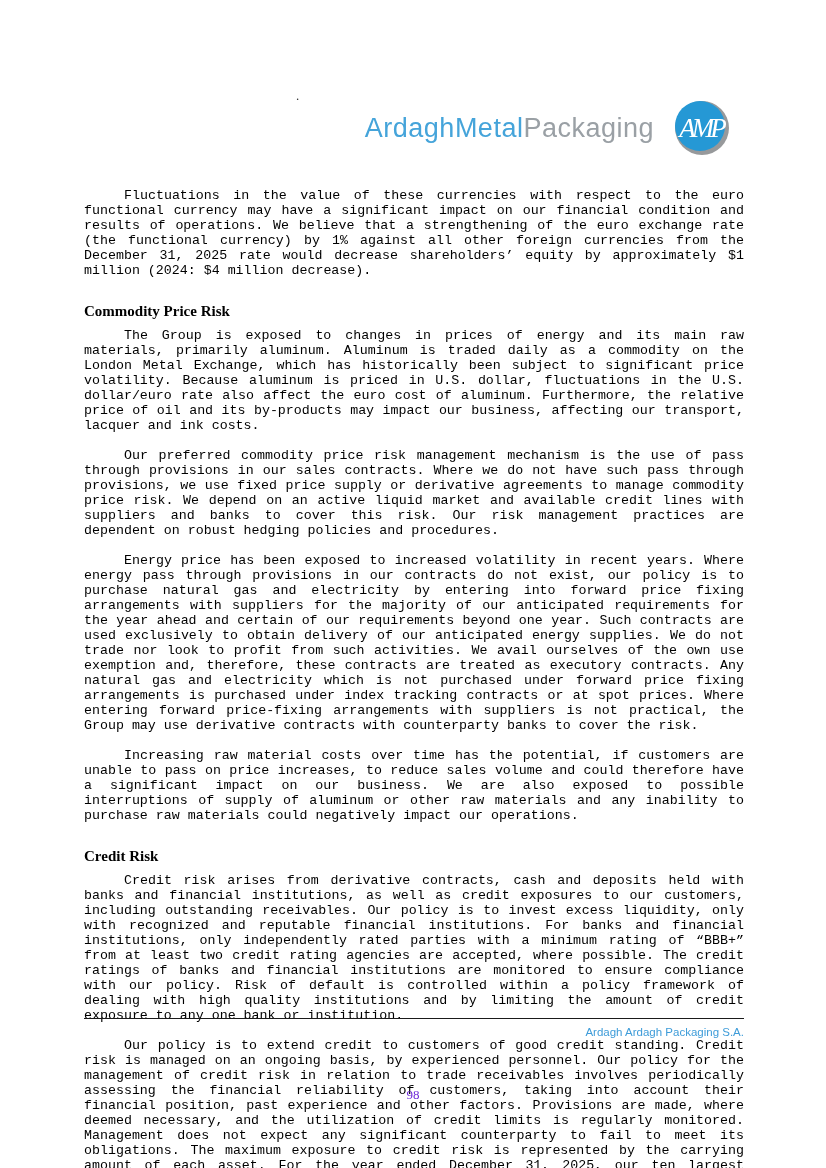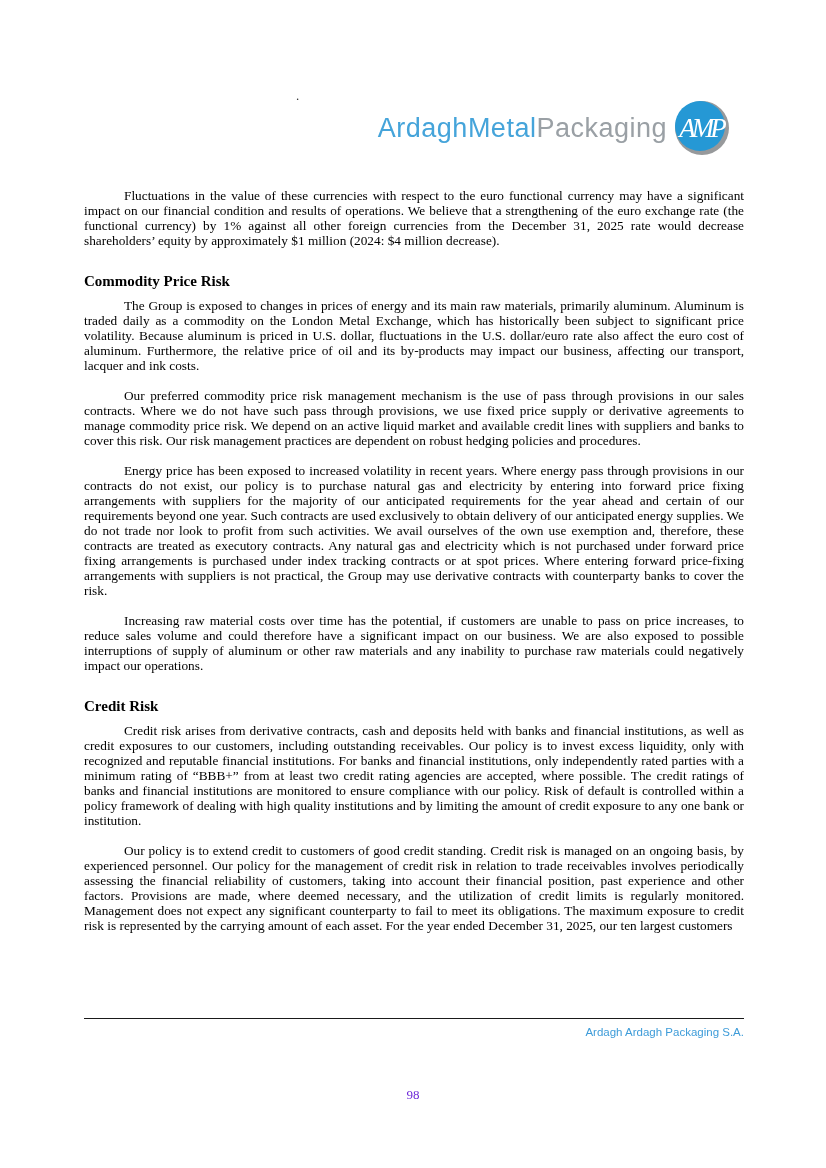--- a/index.html
+++ b/index.html
@@ -23,21 +23,21 @@
     color: #333333;
   }
 
   
   .logo {
     position: absolute;
     top: 100px;
     right: 96px;
     display: flex;
     align-items: center;
-    gap: 7px;
+    gap: 20px;
   }
   .wordmark {
     font-family: "Liberation Sans", sans-serif;
     font-size: 27px;
     font-weight: 400;
     letter-spacing: 0.5px;
     white-space: nowrap;
   }
   .wordmark .blue-part { color: #45a4da; }
   .wordmark .gray-part { color: #9aa0a5; }
@@ -49,20 +49,21 @@
     left: 84px;
     top: 188px;
     width: 660px;
     font-size: 13.3px;
     line-height: 15px;
     text-align: justify;
   }
   .doc-body p {
     text-indent: 40px;
     margin: 0 0 15px 0;
+    font-family: Liberation Mono, monospace;
   }
   .doc-body h3 {
     font-size: 15px;
     font-weight: bold;
     text-align: left;
     margin: 26px 0 9px 0;
   }
   .doc-body h3:first-child { margin-top: 0; }
 
   

